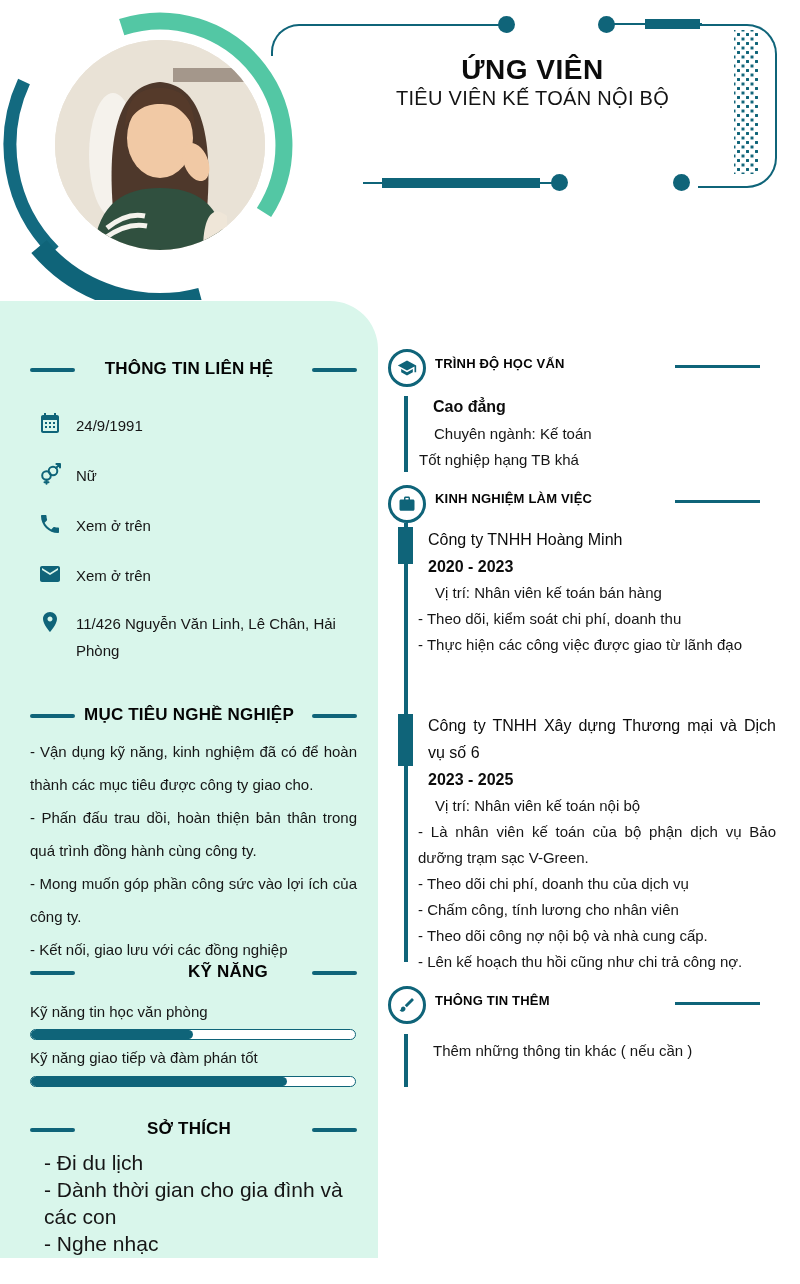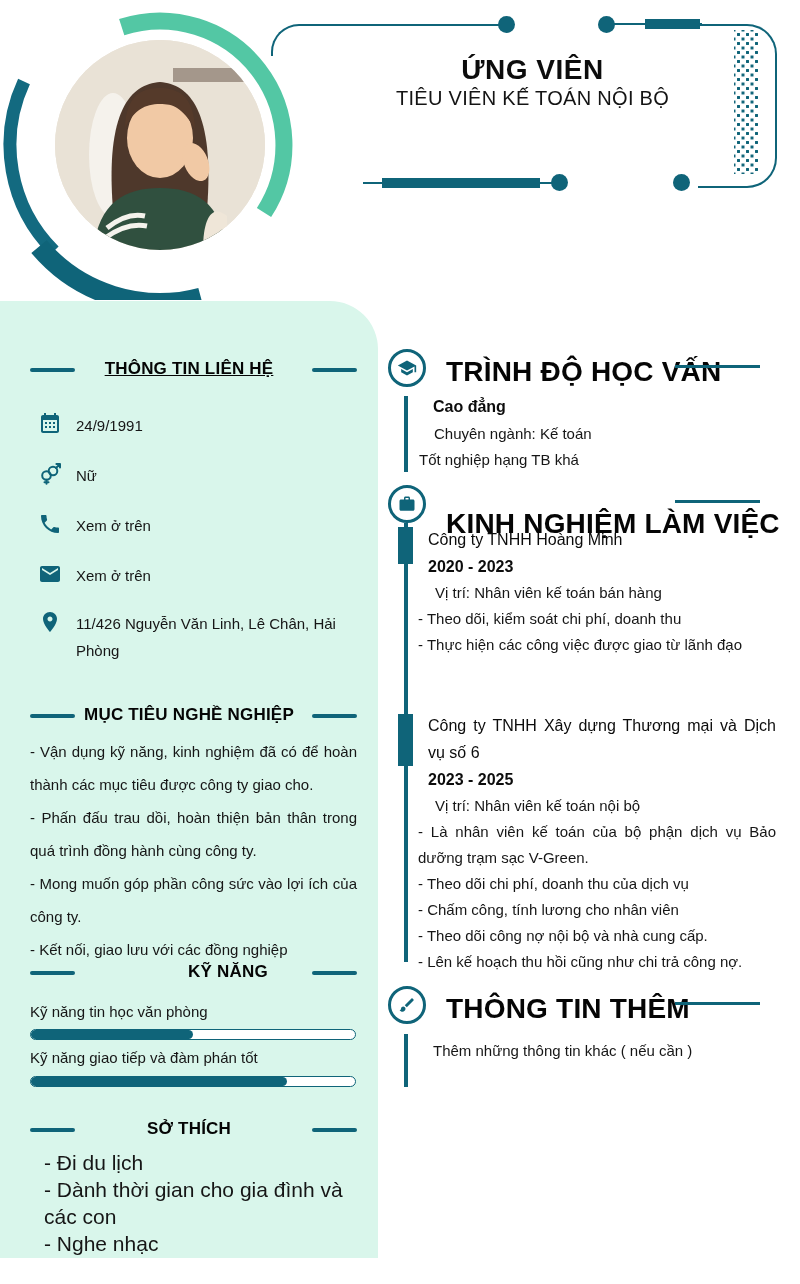--- a/index.html
+++ b/index.html
@@ -43,21 +43,21 @@
     font-size:15px;line-height:33px;color:#161616;}
   .skill-label{position:absolute;left:30px;width:330px;font-size:15px;color:#161616;}
   .bar{position:absolute;left:30px;width:324px;height:9px;background:#fff;
     border:1.5px solid #0f6479;border-radius:6px;}
   .bar-fill{height:100%;background:#0f6479;border-radius:6px;}
   .hob-list{position:absolute;left:44px;top:848px;width:330px;
     font-size:21px;line-height:27px;color:#161616;}
   
   .r-circ{position:absolute;width:38px;height:38px;border:3px solid #0f6479;border-radius:50%;
     background:#fff;box-sizing:border-box;display:flex;align-items:center;justify-content:center;}
-  .r-head{position:absolute;left:446px;font-size:28px;font-weight:bold;color:#050505;letter-spacing:.2px;}
+  .r-head{position:absolute;left:435px;font-size:13px;font-weight:bold;color:#050505;letter-spacing:.2px;}
   .r-line{position:absolute;left:675px;width:85px;height:3px;background:#0f6479;}
   .vbar{position:absolute;left:404px;width:4px;background:#0f6479;}
   .marker{position:absolute;left:398px;width:15px;background:#0f6479;}
   .edu-line{position:absolute;font-size:15px;color:#161616;}
   .job{position:absolute;left:418px;width:358px;font-size:15px;color:#161616;}
   .job .company{font-weight:normal;font-size:16px;line-height:27px;padding-left:10px;color:#0c0c0c;text-align:justify;}
   .job .period{font-weight:bold;font-size:16px;line-height:27px;padding-left:10px;color:#0c0c0c;}
   .job .position{line-height:26px;padding-left:17px;}
   .job p.duty{margin:0;line-height:26px;text-align:justify;}
   .info-txt{position:absolute;left:433px;top:1038px;width:330px;font-size:15px;line-height:26px;color:#161616;}
@@ -103,21 +103,21 @@
   <div class="abs dot" style="left:551px;top:174px;"></div>
   <div class="abs dot" style="left:673px;top:174px;"></div>
 
   <div class="abs cv-title">ỨNG VIÊN</div>
   <div class="abs cv-subtitle">TIÊU VIÊN KẾ TOÁN NỘI BỘ</div>
 
   <div class="abs panel">
 
     <div class="dash" style="left:30px;top:67px;"></div>
     <div class="dash" style="left:312px;top:67px;"></div>
-    <div class="sec-head" style="top:58px;text-decoration:underline;">THÔNG TIN LIÊN HỆ</div>
+    <div class="sec-head" style="top:58px;">THÔNG TIN LIÊN HỆ</div>
 
     <div class="c-row" style="top:111px;">
       <span class="c-ico">
         <svg viewBox="0 0 24 24" width="24" height="24" fill="#0f6479">
             <path d="M19 3h-1V1h-2v2H8V1H6v2H5c-1.1 0-2 .9-2 2v14c0 1.1.9 2 2 2h14c1.1 0 2-.9 2-2V5c0-1.1-.9-2-2-2zm0 16H5V8h14v11zM7 10h2v2H7zm4 0h2v2h-2zm4 0h2v2h-2zM7 14h2v2H7zm4 0h2v2h-2zm4 0h2v2h-2z"></path>
           </svg>
       </span>
       <span class="c-txt">24/9/1991</span>
     </div>
 
@@ -206,21 +206,21 @@
   <div class="edu-line" style="left:434px;top:425px;">Chuyên ngành: Kế toán</div>
   <div class="edu-line" style="left:419px;top:451px;">Tốt nghiệp hạng TB khá</div>
 
   <div class="r-circ" style="left:388px;top:485px;">
     <span>
       <svg viewBox="0 0 24 24" width="18" height="18" fill="#0f6479">
           <path d="M20 6h-4V4c0-1.11-.89-2-2-2h-4c-1.11 0-2 .89-2 2v2H4c-1.11 0-2 .89-2 2v11c0 1.11.89 2 2 2h16c1.11 0 2-.89 2-2V8c0-1.11-.89-2-2-2zm-6 0h-4V4h4v2z"></path>
         </svg>
     </span>
   </div>
-  <div class="r-head" style="top:491px;margin-top:17px;">KINH NGHIỆM LÀM VIỆC</div>
+  <div class="r-head" style="top:491px;">KINH NGHIỆM LÀM VIỆC</div>
   <div class="r-line" style="top:500px;"></div>
 
   <div class="vbar" style="top:523px;height:439px;"></div>
   <div class="marker" style="top:527px;height:37px;"></div>
   <div class="marker" style="top:714px;height:52px;"></div>
 
   <div class="job" style="top:526px;">
     <div class="company">Công ty TNHH Hoàng Minh</div>
     <div class="period">2020 - 2023</div>
     <div class="position">Vị trí: Nhân viên kế toán bán hàng</div>

